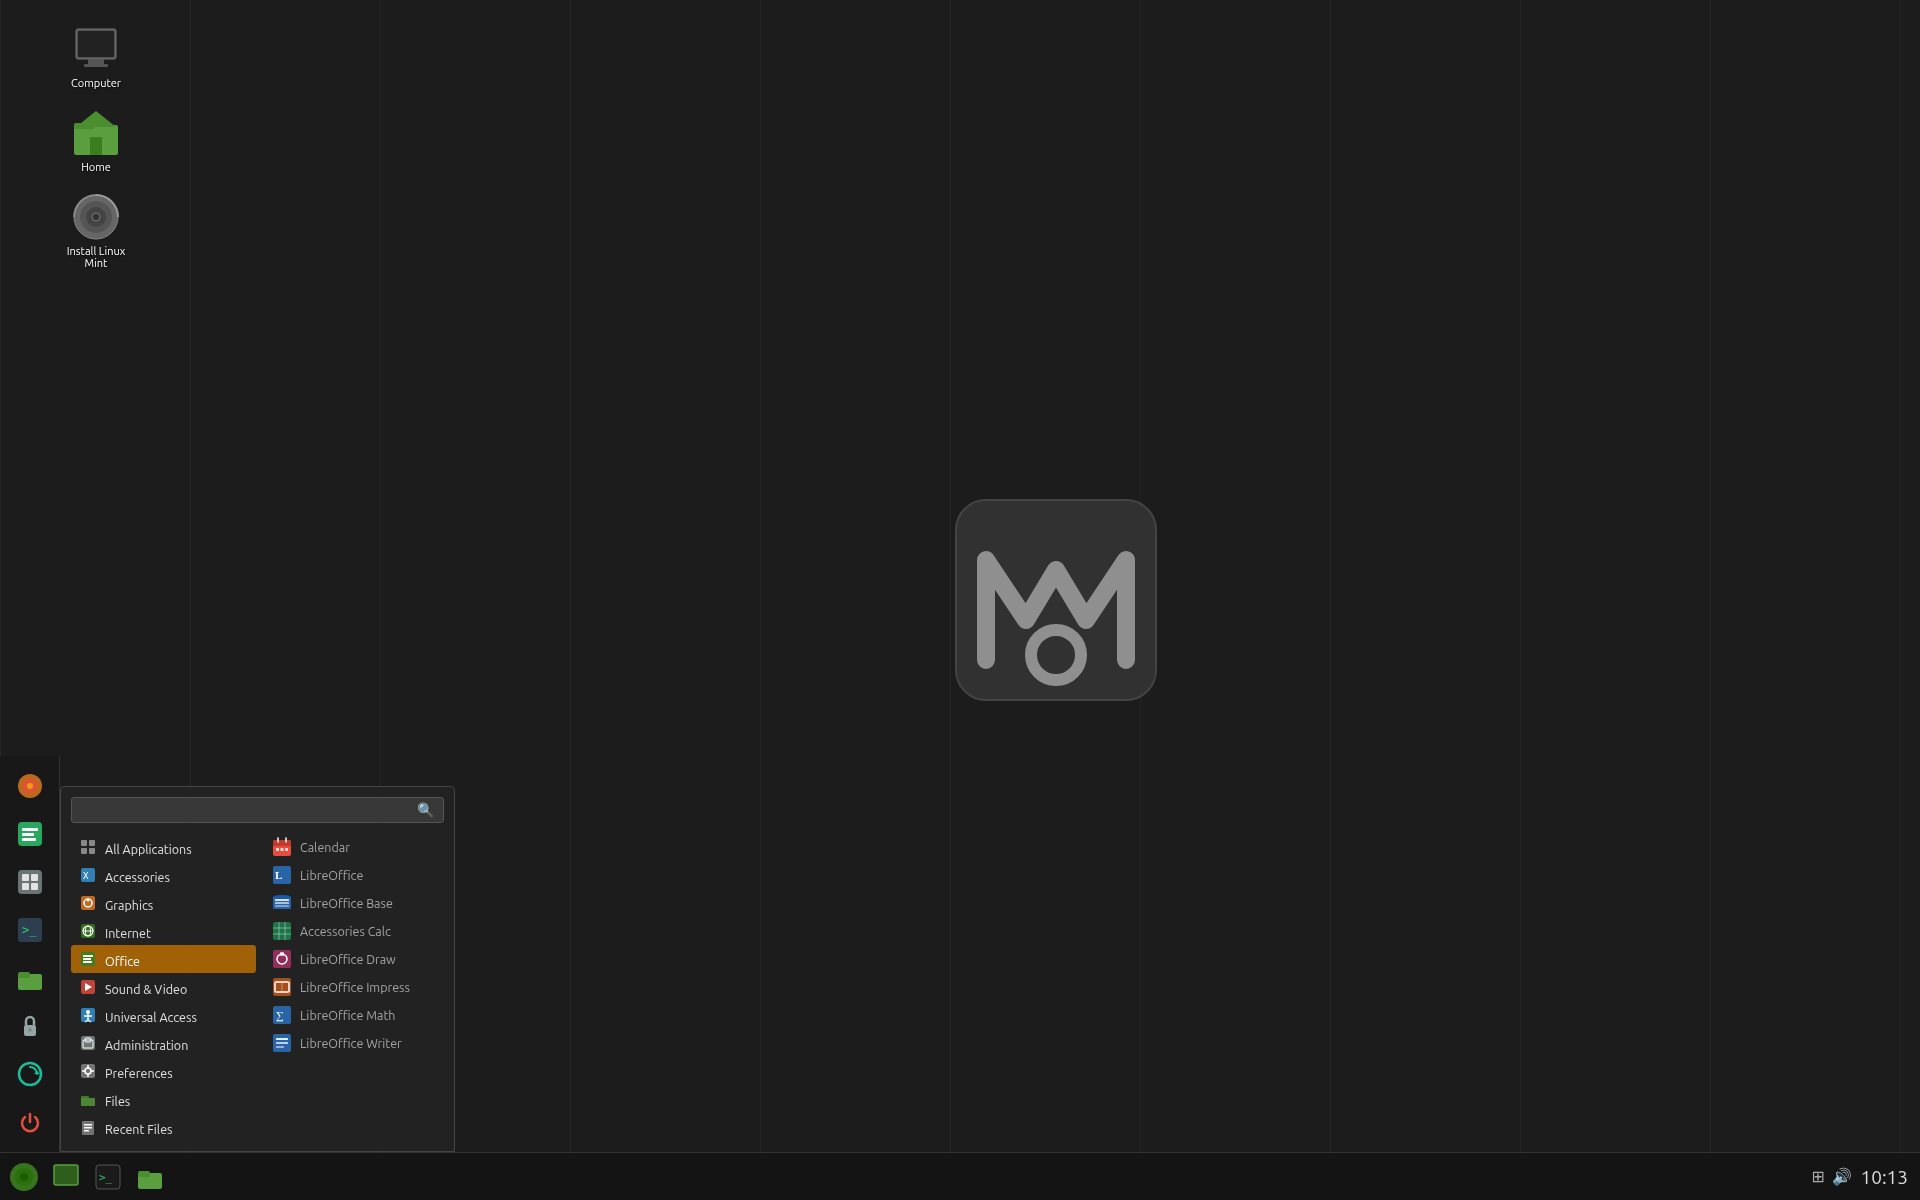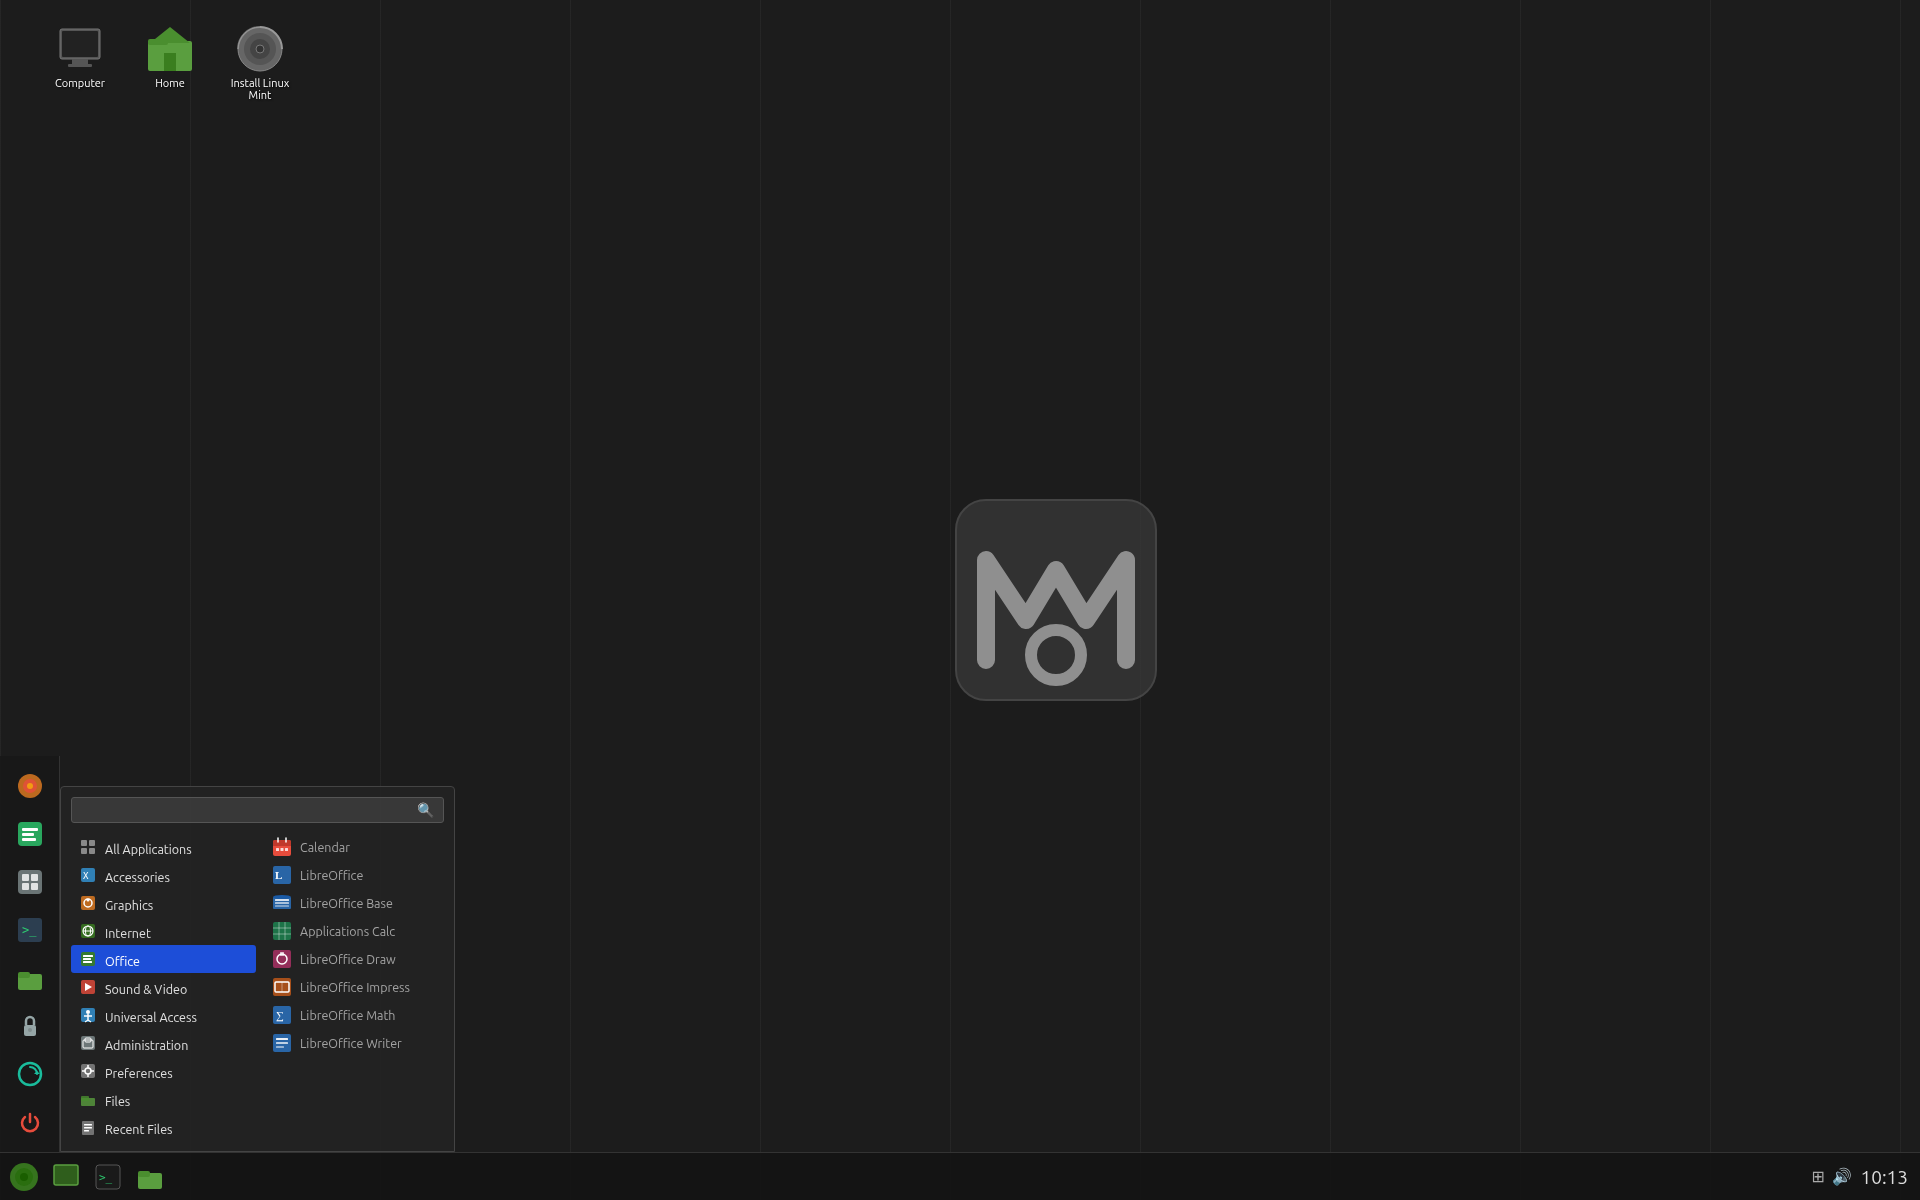--- a/index.html
+++ b/index.html
@@ -27,23 +27,23 @@
       top: 0; left: 0; right: 0; bottom: 0;
       background-image:
         repeating-linear-gradient(90deg, rgba(60,60,60,0.3) 0px, rgba(60,60,60,0.3) 1px, transparent 1px, transparent 190px);
       pointer-events: none;
     }
 
     
     .desktop-icons {
       position: absolute;
       top: 20px;
-      left: 40px;
-      display: flex;
-      flex-direction: row;
+      left: 56px;
+      display: flex;
+      flex-direction: column;
       gap: 10px;
     }
 
     .desktop-icon {
       display: flex;
       flex-direction: column;
       align-items: center;
       width: 80px;
       cursor: pointer;
       padding: 5px;
@@ -176,21 +176,21 @@
       align-items: flex-end;
       gap: 8px;
       padding: 5px 8px;
       border-radius: 3px;
       cursor: pointer;
       color: #e0e0e0;
       font-size: 12.5px;
     }
 
     .menu-item.active {
-      background: #1d4ed8;
+      background: #a16207;
       color: #fff;
     }
 
     .menu-item .item-icon {
       width: 18px;
       height: 18px;
       display: flex;
       align-items: center;
       justify-content: center;
       font-size: 14px;
@@ -561,21 +561,21 @@
         <div class="app-item">
           <span class="app-icon">
             <svg width="20" height="20" viewBox="0 0 20 20">
               <rect x="1" y="1" width="18" height="18" rx="2" fill="#1d7c4d" opacity="0.9"></rect>
               <line x1="1" y1="7" x2="19" y2="7" stroke="white" stroke-width="0.8" opacity="0.5"></line>
               <line x1="1" y1="13" x2="19" y2="13" stroke="white" stroke-width="0.8" opacity="0.5"></line>
               <line x1="7" y1="1" x2="7" y2="19" stroke="white" stroke-width="0.8" opacity="0.5"></line>
               <line x1="13" y1="1" x2="13" y2="19" stroke="white" stroke-width="0.8" opacity="0.5"></line>
             </svg>
           </span>
-          <span>Applications Calc</span>
+          <span>Accessories Calc</span>
         </div>
 
         <div class="app-item">
           <span class="app-icon">
             <svg width="20" height="20" viewBox="0 0 20 20">
               <rect x="1" y="1" width="18" height="18" rx="2" fill="#a1305f" opacity="0.9"></rect>
               <circle cx="10" cy="10" r="5" fill="none" stroke="white" stroke-width="1.5"></circle>
               <rect x="8" y="3" width="4" height="4" rx="0.5" fill="white" opacity="0.7"></rect>
             </svg>
           </span>

